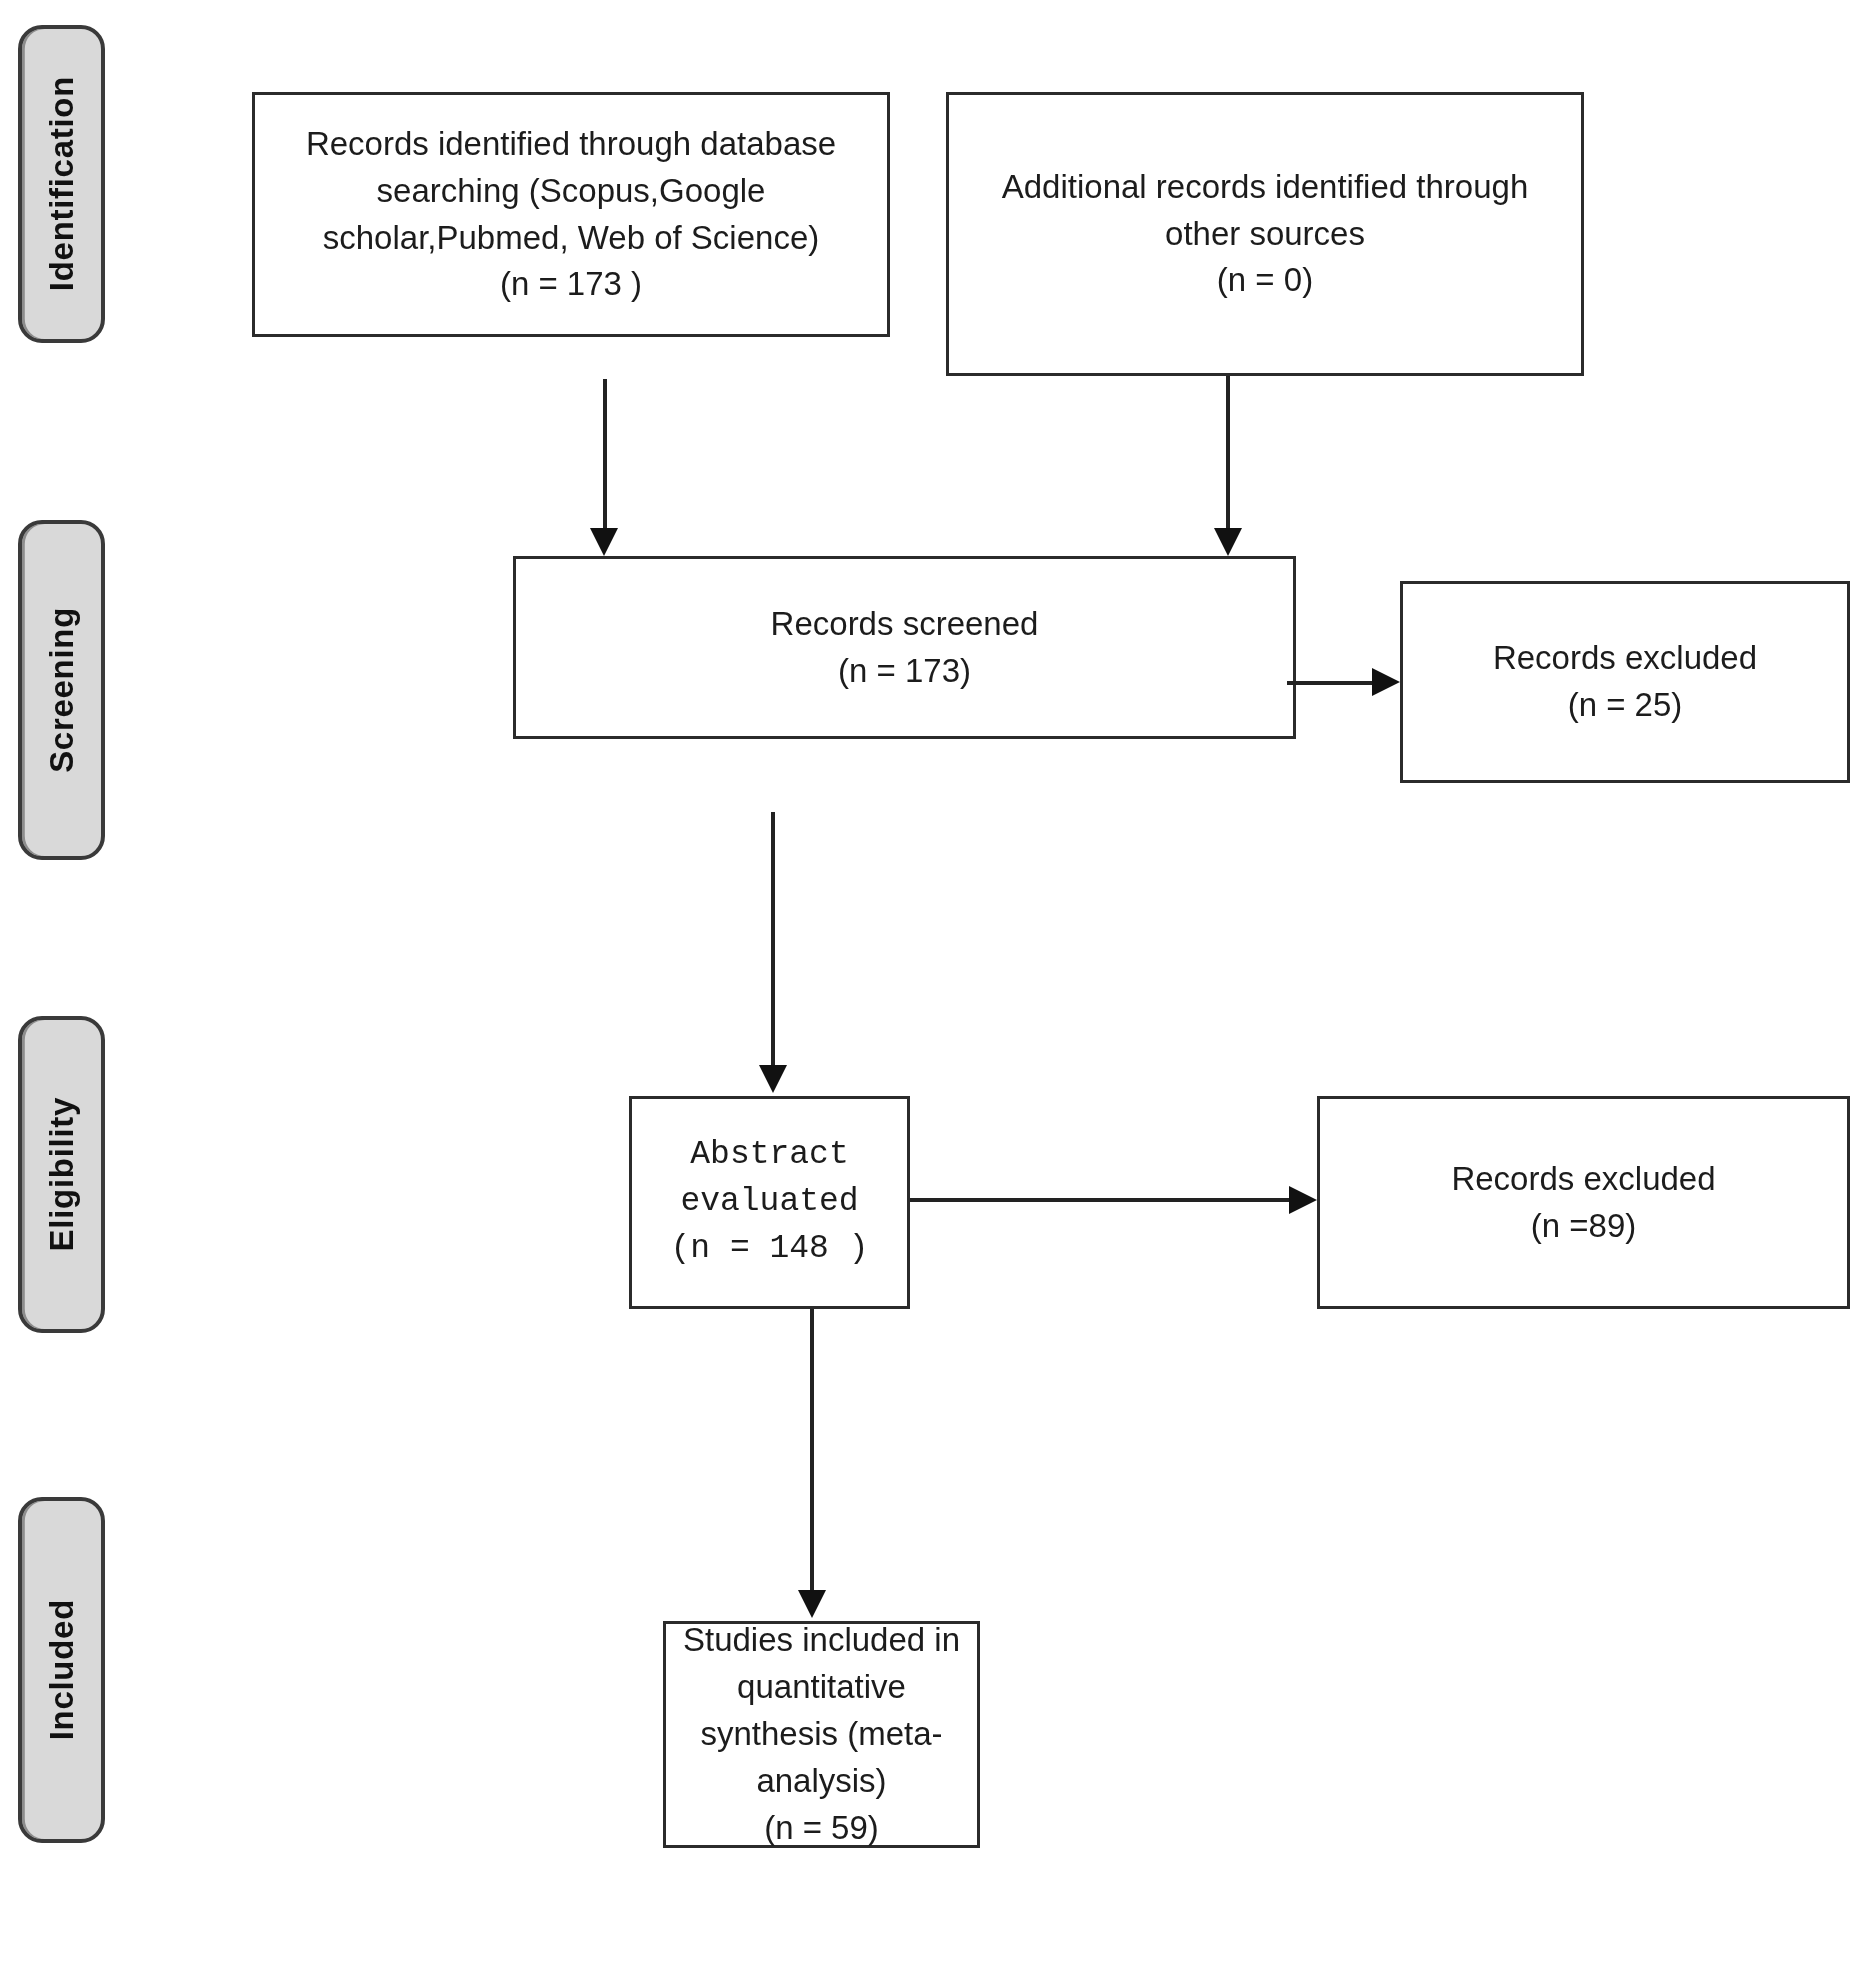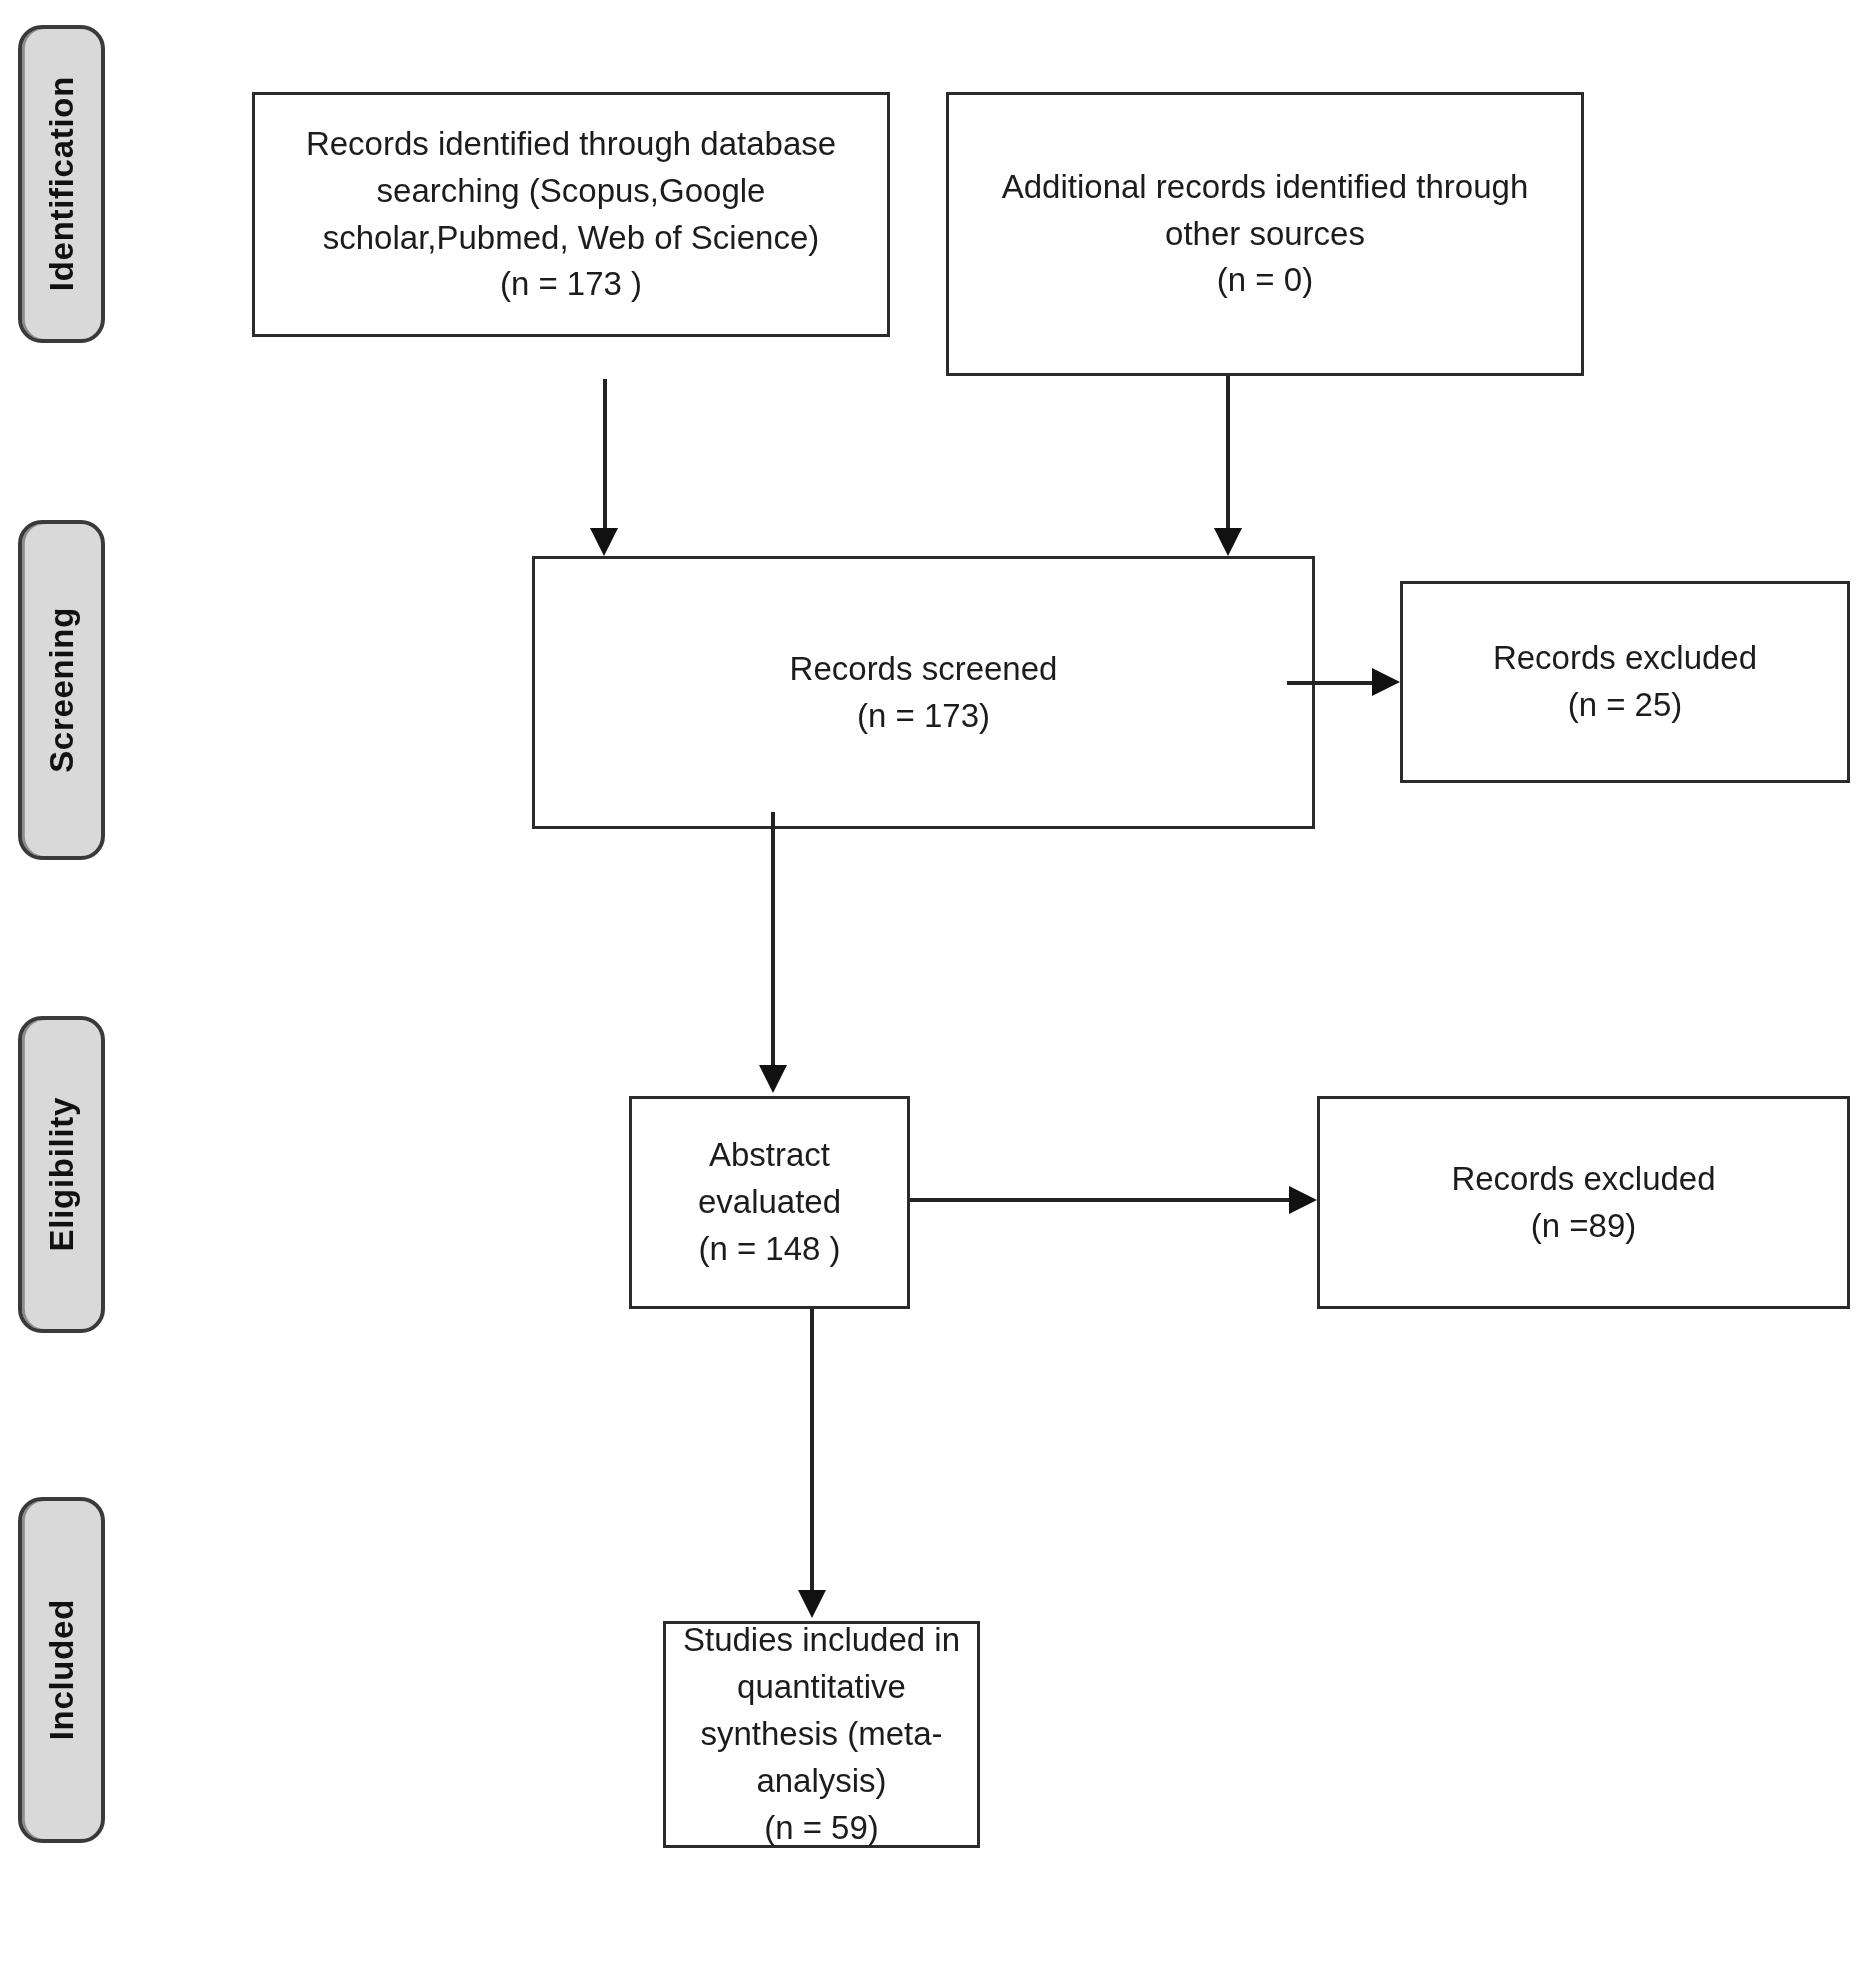--- a/index.html
+++ b/index.html
@@ -121,37 +121,37 @@
     <span class="box-text">Additional records identified through other sources
 (n = 0)</span>
   </div>
 
   <div class="conn-line-v" style="left:603px; top:379px; height:152px;"></div>
   <div class="arrow-down" style="left:590px; top:528px;"></div>
 
   <div class="conn-line-v" style="left:1226px; top:376px; height:156px;"></div>
   <div class="arrow-down" style="left:1214px; top:528px;"></div>
 
-  <div class="flow-box" style="left:532px; top:556px; width:783px; height:273px;justify-content:center;">
+  <div class="flow-box" style="left:513px; top:556px; width:783px; height:183px;justify-content:center;">
     <span class="box-text">Records screened
 (n = 173)</span>
   </div>
 
   <div class="conn-line-h" style="left:1287px; top:681px; width:89px;"></div>
   <div class="arrow-right" style="left:1372px; top:668px;"></div>
 
   <div class="flow-box" style="left:1400px; top:581px; width:450px; height:202px;">
     <span class="box-text">Records excluded
 (n = 25)</span>
   </div>
 
   <div class="conn-line-v" style="left:771px; top:812px; height:255px;"></div>
   <div class="arrow-down" style="left:759px; top:1065px;"></div>
 
-  <div class="flow-box" style="left:629px; top:1096px; width:281px; height:213px;">
+  <div class="flow-box" style="left:629px; top:1096px; width:281px; height:213px;font-family:Liberation Mono, monospace;">
     <span class="box-text">Abstract evaluated
 (n =  148 )</span>
   </div>
 
   <div class="conn-line-h" style="left:910px; top:1198px; width:383px;"></div>
   <div class="arrow-right" style="left:1289px; top:1186px;"></div>
 
   <div class="flow-box" style="left:1317px; top:1096px; width:533px; height:213px;">
     <span class="box-text">Records excluded
 (n =89)</span>

